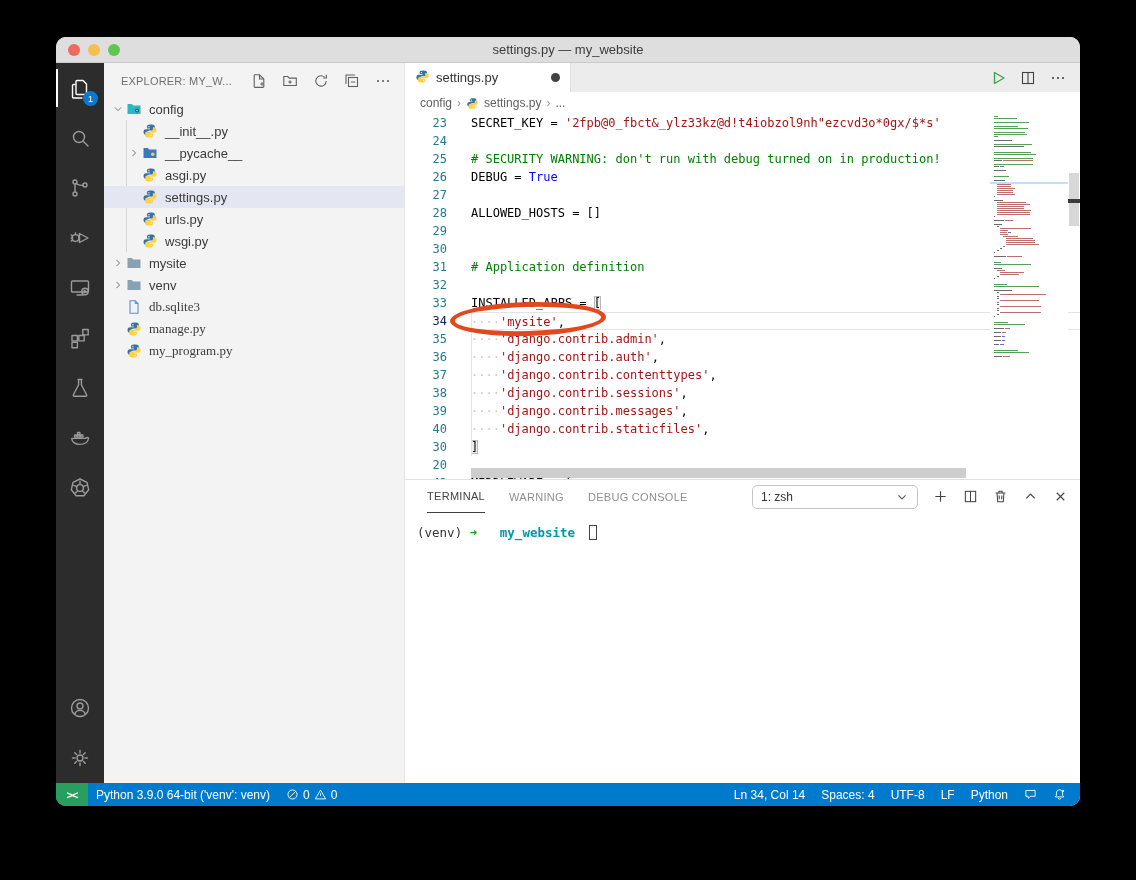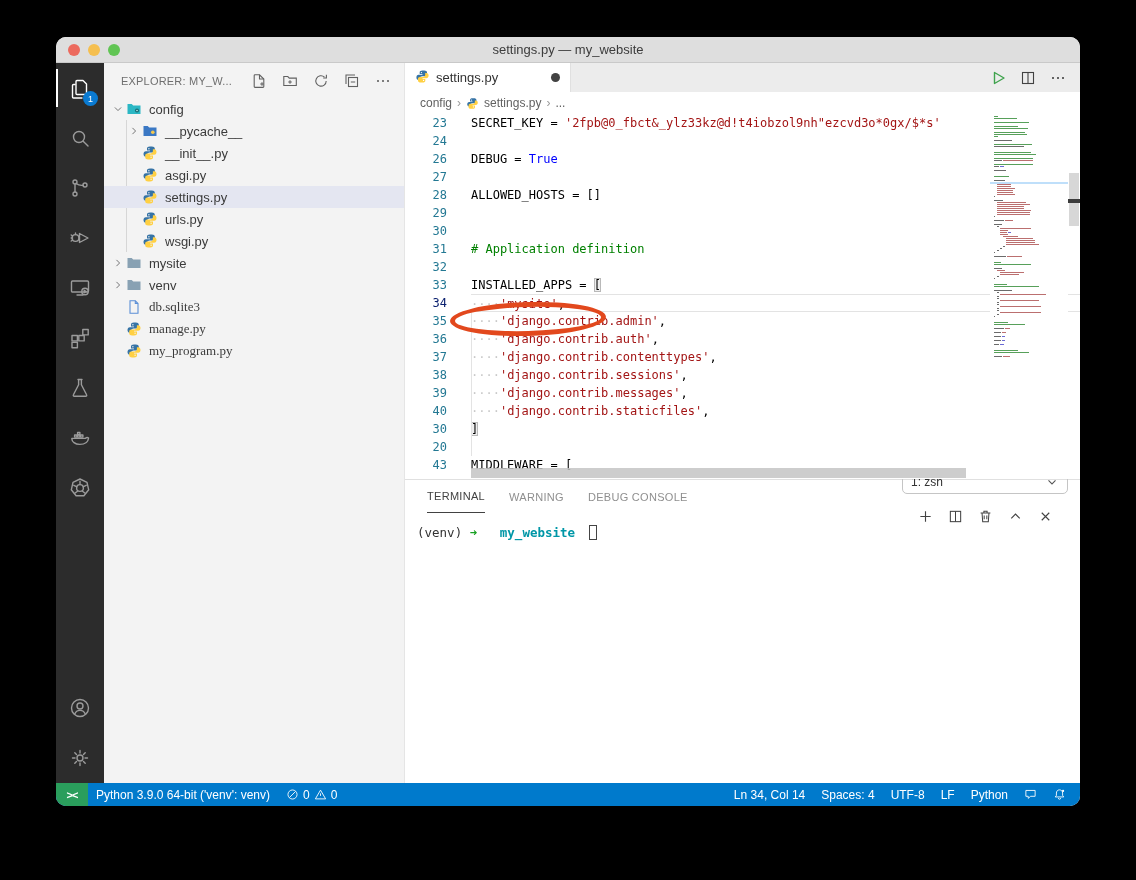--- a/index.html
+++ b/index.html
@@ -89,21 +89,21 @@
   .vscroll .cursor-mark { position:absolute; left:0; width:12px; top:85px; height:4px; background:#3c3c3c; }
   .hscroll { position:absolute; left:0; bottom:0; height:12px; right:12px; }
   .hscroll .handle { position:absolute; left:66px; width:495px; top:1px; height:10px; background:#c4c4c4; opacity:.85; }
 
   
   .panel { flex:1; border-top:1px solid #e0e0e0; background:#fff; display:flex; flex-direction:column; }
   .panel-header { height:33px; display:flex; align-items:center; padding:0 12px 0 22px; }
   .ptab { font-size:11px; letter-spacing:.3px; color:#8f8f8f; margin-right:24px; cursor:pointer;
     height:33px; display:flex; align-items:center; }
   .ptab.active { color:#424242; border-bottom:1px solid #424242; }
-  .panel-right { margin-left:auto; display:flex; align-items:center; gap:15px;flex-direction:column; }
+  .panel-right { margin-left:auto; display:flex; align-items:center; gap:15px; }
   .shell-select { width:166px; height:24px; border:1px solid #c5c5c5; border-radius:5px;
     display:flex; align-items:center; font-size:12px; color:#333; padding:0 8px; cursor:pointer; }
   .shell-select .chev { margin-left:auto; color:#555; display:flex; }
   .shell-select svg { width:14px; height:14px; }
   .panel-act { color:#424242; cursor:pointer; display:flex; }
   .panel-act svg { width:15px; height:15px; }
   .term { flex:1; padding:12px 0 0 12px; font-family:"DejaVu Sans Mono","Liberation Mono",monospace; font-size:12.5px; }
   .t-venv { color:#333; }
   .t-arrow { color:#17a021; font-weight:bold; }
   .t-dir { color:#0097a7; font-weight:bold; }
@@ -264,42 +264,42 @@
             </span>
             <span class="ficon">
               <svg viewBox="0 0 16 16">
                 <path fill="#2bb7c4" stroke="none" d="M1.5 3h4.2l1.5 1.5h7.3V13h-13z"></path>
                 <circle cx="11" cy="9.5" r="2" fill="#156b74" stroke="none"></circle>
                 <circle cx="11" cy="9.5" r=".8" fill="#bfeef2" stroke="none"></circle>
               </svg>
             </span>
             <span>config</span>
           </div>
+          <div class="trow lvl1 nochev">
+            <span class="ficon">
+              <svg viewBox="0 0 16 16">
+                <path fill="#3673a5" stroke="none" d="M7.9 1.5c-1.9 0-2.9.8-2.9 2v1.9h3v.8H3.9C2.3 6.2 1.5 7.5 1.5 9c0 1.5.8 2.7 2.3 2.7h1.3V9.9c0-1.4 1.2-2.3 2.5-2.3h3.3c1.1 0 1.9-.9 1.9-1.9V3.5c0-1.2-1.3-2-2.9-2zm-1 1.6a.7.7 0 1 1 0 1.4.7.7 0 0 1 0-1.4z"></path>
+                <path fill="#ffd043" stroke="none" d="M8.1 14.5c1.9 0 2.9-.8 2.9-2v-1.9H8v-.8h4.1c1.6 0 2.4-1.3 2.4-2.8 0-1.5-.8-2.7-2.3-2.7h-1.3v1.8c0 1.4-1.2 2.3-2.5 2.3H5.1c-1.1 0-1.9.9-1.9 1.9v2.2c0 1.2 1.3 2 2.9 2zm1-1.6a.7.7 0 1 1 0-1.4.7.7 0 0 1 0 1.4z"></path>
+              </svg>
+            </span>
+            <span>__init__.py</span>
+          </div>
           <div class="trow lvl1">
             <span class="chev">
               <svg viewBox="0 0 16 16" fill="none" stroke="currentColor" stroke-width="1.4">
                 <path d="M5.5 3l5 5-5 5"></path>
               </svg>
             </span>
             <span class="ficon">
               <svg viewBox="0 0 16 16">
                 <path fill="#3b78c4" stroke="none" d="M1.5 3h4.2l1.5 1.5h7.3V13h-13z"></path>
                 <circle cx="10.8" cy="9.3" r="1.8" fill="#f5c84c" stroke="none"></circle>
               </svg>
             </span>
             <span>__pycache__</span>
-          </div>
-          <div class="trow lvl1 nochev">
-            <span class="ficon">
-              <svg viewBox="0 0 16 16">
-                <path fill="#3673a5" stroke="none" d="M7.9 1.5c-1.9 0-2.9.8-2.9 2v1.9h3v.8H3.9C2.3 6.2 1.5 7.5 1.5 9c0 1.5.8 2.7 2.3 2.7h1.3V9.9c0-1.4 1.2-2.3 2.5-2.3h3.3c1.1 0 1.9-.9 1.9-1.9V3.5c0-1.2-1.3-2-2.9-2zm-1 1.6a.7.7 0 1 1 0 1.4.7.7 0 0 1 0-1.4z"></path>
-                <path fill="#ffd043" stroke="none" d="M8.1 14.5c1.9 0 2.9-.8 2.9-2v-1.9H8v-.8h4.1c1.6 0 2.4-1.3 2.4-2.8 0-1.5-.8-2.7-2.3-2.7h-1.3v1.8c0 1.4-1.2 2.3-2.5 2.3H5.1c-1.1 0-1.9.9-1.9 1.9v2.2c0 1.2 1.3 2 2.9 2zm1-1.6a.7.7 0 1 1 0-1.4.7.7 0 0 1 0 1.4z"></path>
-              </svg>
-            </span>
-            <span>__init__.py</span>
           </div>
           <div class="trow lvl1 nochev">
             <span class="ficon">
               <svg viewBox="0 0 16 16">
                 <path fill="#3673a5" stroke="none" d="M7.9 1.5c-1.9 0-2.9.8-2.9 2v1.9h3v.8H3.9C2.3 6.2 1.5 7.5 1.5 9c0 1.5.8 2.7 2.3 2.7h1.3V9.9c0-1.4 1.2-2.3 2.5-2.3h3.3c1.1 0 1.9-.9 1.9-1.9V3.5c0-1.2-1.3-2-2.9-2zm-1 1.6a.7.7 0 1 1 0 1.4.7.7 0 0 1 0-1.4z"></path>
                 <path fill="#ffd043" stroke="none" d="M8.1 14.5c1.9 0 2.9-.8 2.9-2v-1.9H8v-.8h4.1c1.6 0 2.4-1.3 2.4-2.8 0-1.5-.8-2.7-2.3-2.7h-1.3v1.8c0 1.4-1.2 2.3-2.5 2.3H5.1c-1.1 0-1.9.9-1.9 1.9v2.2c0 1.2 1.3 2 2.9 2zm1-1.6a.7.7 0 1 1 0-1.4.7.7 0 0 1 0 1.4z"></path>
               </svg>
             </span>
             <span>asgi.py</span>
           </div>
@@ -428,20 +428,21 @@
             </svg>
           </span>
           <span>settings.py</span>
           <span class="sep">›</span>
           <span>...</span>
         </div>
 
       <div class="codearea" id="codearea">
         <div class="code-line"><span class="gutter">23</span><span class="ltext"><span class="tk-d">SECRET_KEY = </span><span class="tk-s">'2fpb@0_fbct&amp;_ylz33kz@d!t4iobzol9nh"ezcvd3o*0gx/$*s'</span></span></div>
           <div class="code-line"><span class="gutter">24</span><span class="ltext"></span></div>
+          <div class="code-line"><span class="gutter">25</span><span class="ltext"><span class="tk-c"># SECURITY WARNING: don't run with debug turned on in production!</span></span></div>
           <div class="code-line"><span class="gutter">26</span><span class="ltext"><span class="tk-d">DEBUG = </span><span class="tk-kw">True</span></span></div>
           <div class="code-line"><span class="gutter">27</span><span class="ltext"></span></div>
           <div class="code-line"><span class="gutter">28</span><span class="ltext"><span class="tk-d">ALLOWED_HOSTS = []</span></span></div>
           <div class="code-line"><span class="gutter">29</span><span class="ltext"></span></div>
           <div class="code-line"><span class="gutter">30</span><span class="ltext"></span></div>
           <div class="code-line"><span class="gutter">31</span><span class="ltext"><span class="tk-c"># Application definition</span></span></div>
           <div class="code-line"><span class="gutter">32</span><span class="ltext"></span></div>
           <div class="code-line"><span class="gutter">33</span><span class="ltext"><span class="tk-d">INSTALLED_APPS = </span><span class="tk-br">[</span></span></div>
           <div class="code-line cur"><span class="gutter">34</span><span class="ltext"><span class="tk-ws">····</span><span class="tk-s">'mysite'</span><span class="tk-d">,</span></span></div>
           <div class="code-line"><span class="gutter">35</span><span class="ltext"><span class="tk-ws">····</span><span class="tk-s">'django.contrib.admin'</span><span class="tk-d">,</span></span></div>

